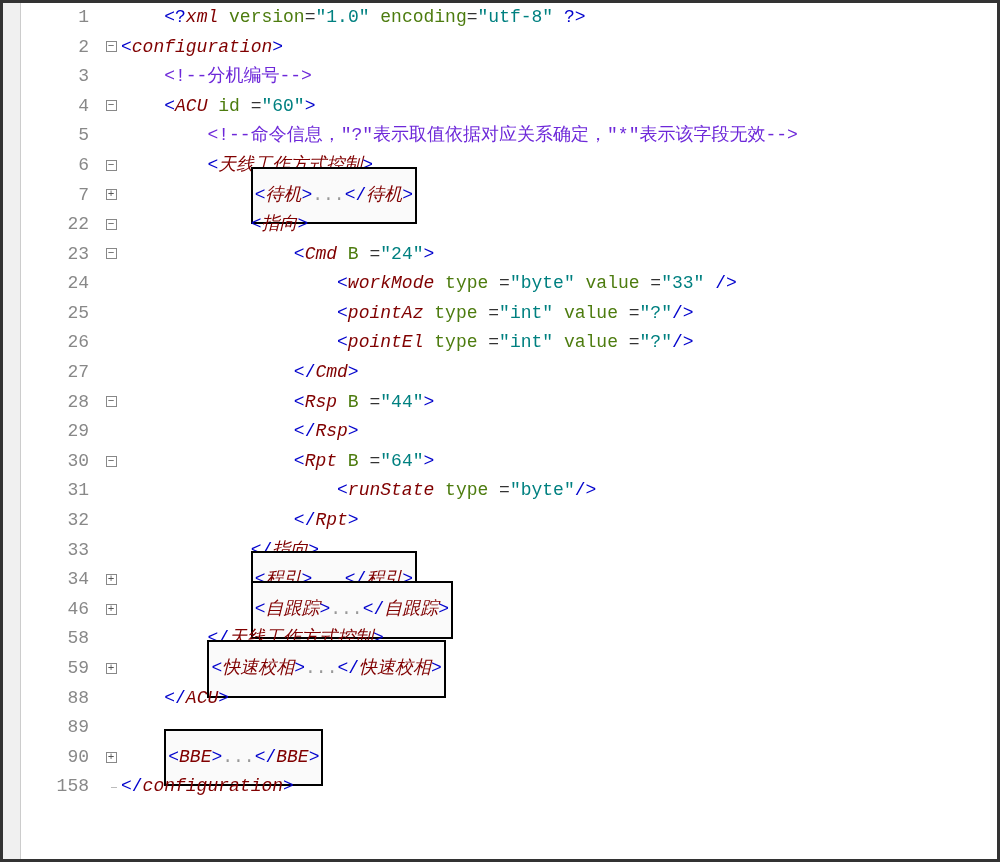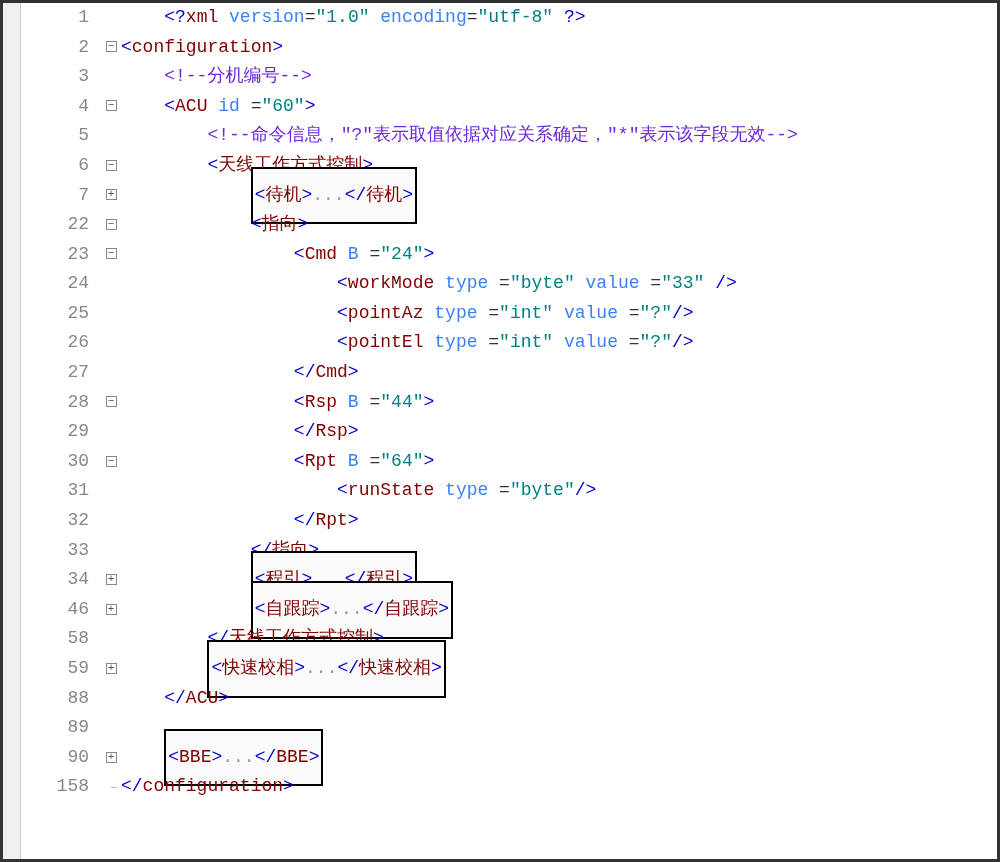--- a/index.html
+++ b/index.html
@@ -59,22 +59,22 @@
     .fc .hbend {
       position: absolute;
       top: 50%;
       left: 50%;
       width: 6px;
       height: 1px;
       background: #bbb;
     }
     .ct { flex: 1; white-space: pre; }
     .x-bracket { color: #0000CC; }
-    .x-tag { color: #800000; }
-    .x-attr { color: #3b82f6; }
+    .x-tag { color: #800000; font-style: italic; }
+    .x-attr { color: #4d7c0f; }
     .x-val { color: #008080; }
     .x-comment { color: #6d28d9; }
     .x-pi { color: #0000CC; }
     .x-eq { color: #333; }
     .collapsed-badge {
       display: inline-block;
       border: 2px solid #000000;
       color: #999;
       padding: 12px 2px;
       background: #fafafa;

